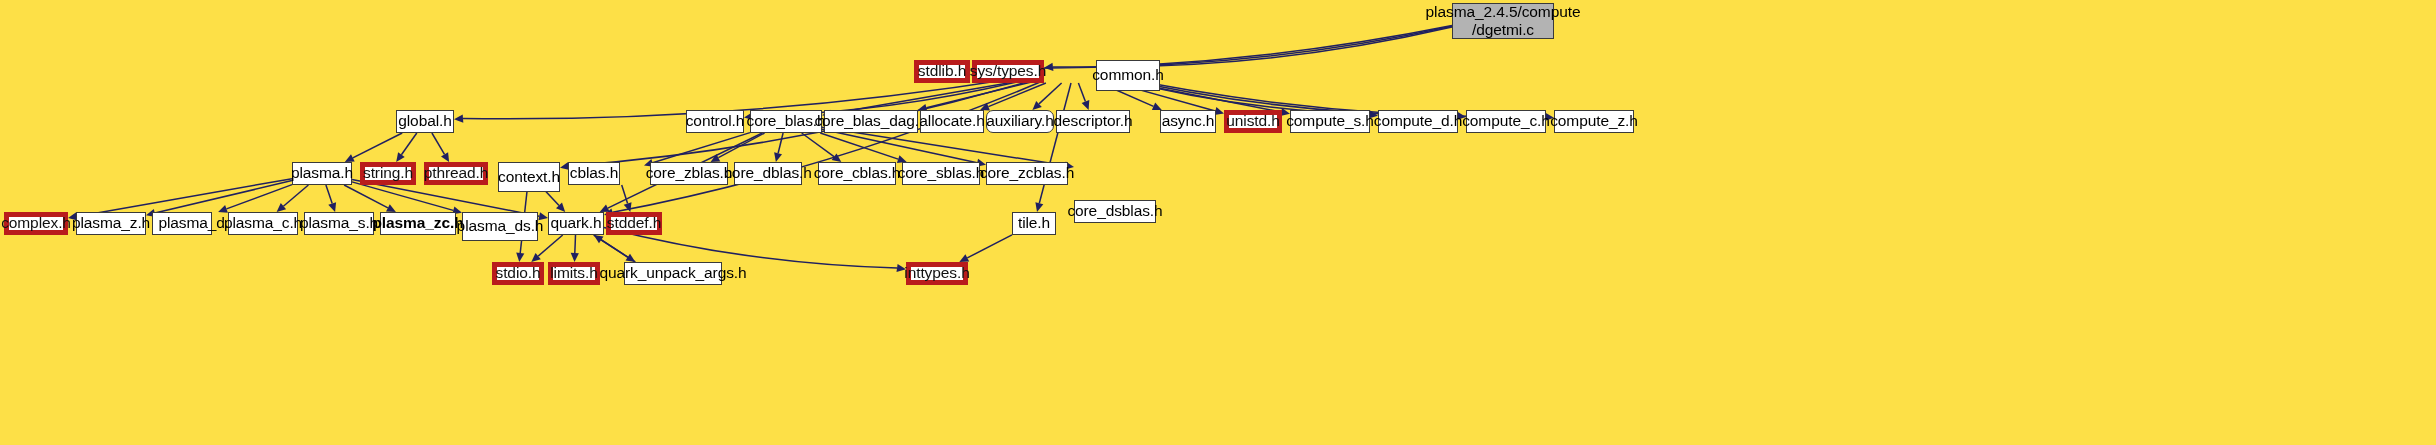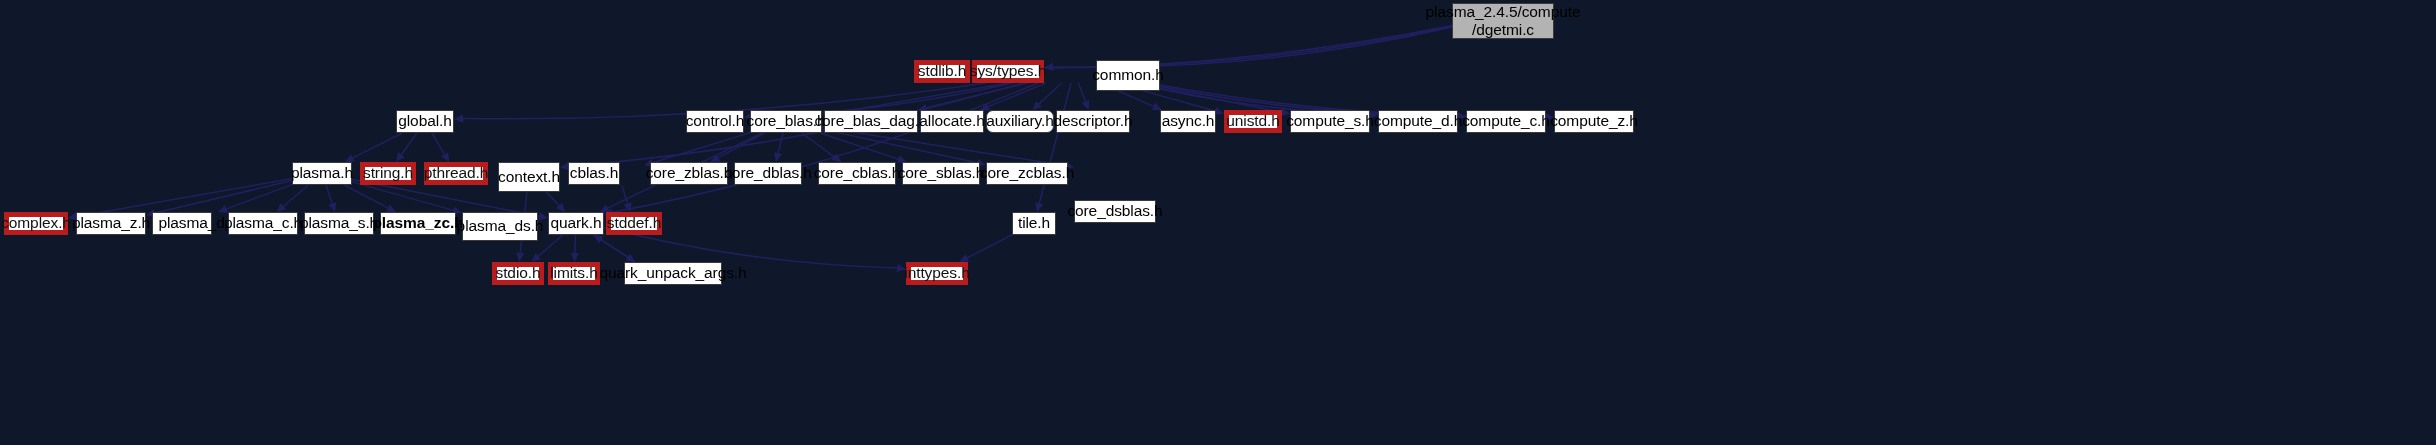--- a/index.html
+++ b/index.html
@@ -4,21 +4,21 @@
 <style>
   html, body {
     margin: 0;
     padding: 0;
     background: #ffffff;
   }
   #graph-root {
     position: relative;
     width: 2436px;
     height: 445px;
-    background: #0f172a;
+    background: #fde047;
     font-family: "Liberation Sans", "DejaVu Sans", sans-serif;
     overflow: hidden;
   }
   #edge-layer {
     position: absolute;
     left: 0; top: 0;
     width: 2436px;
     height: 445px;
     pointer-events: none;
   }

